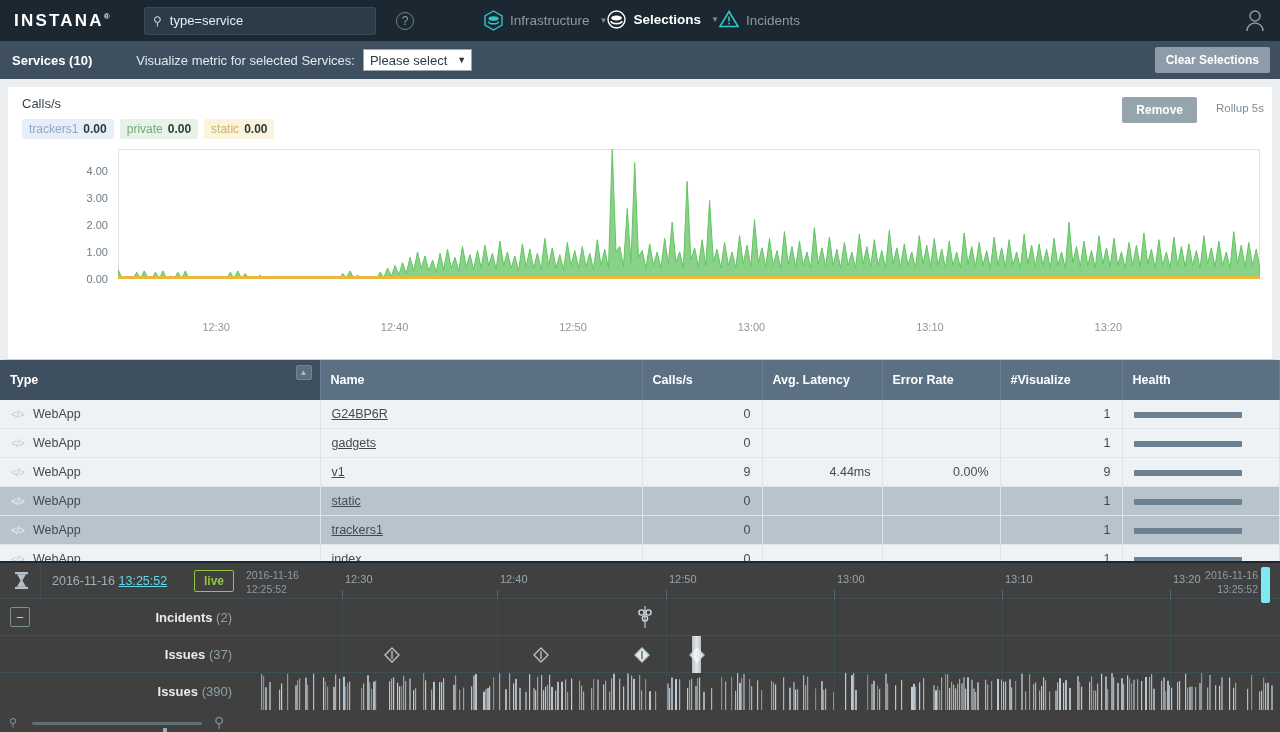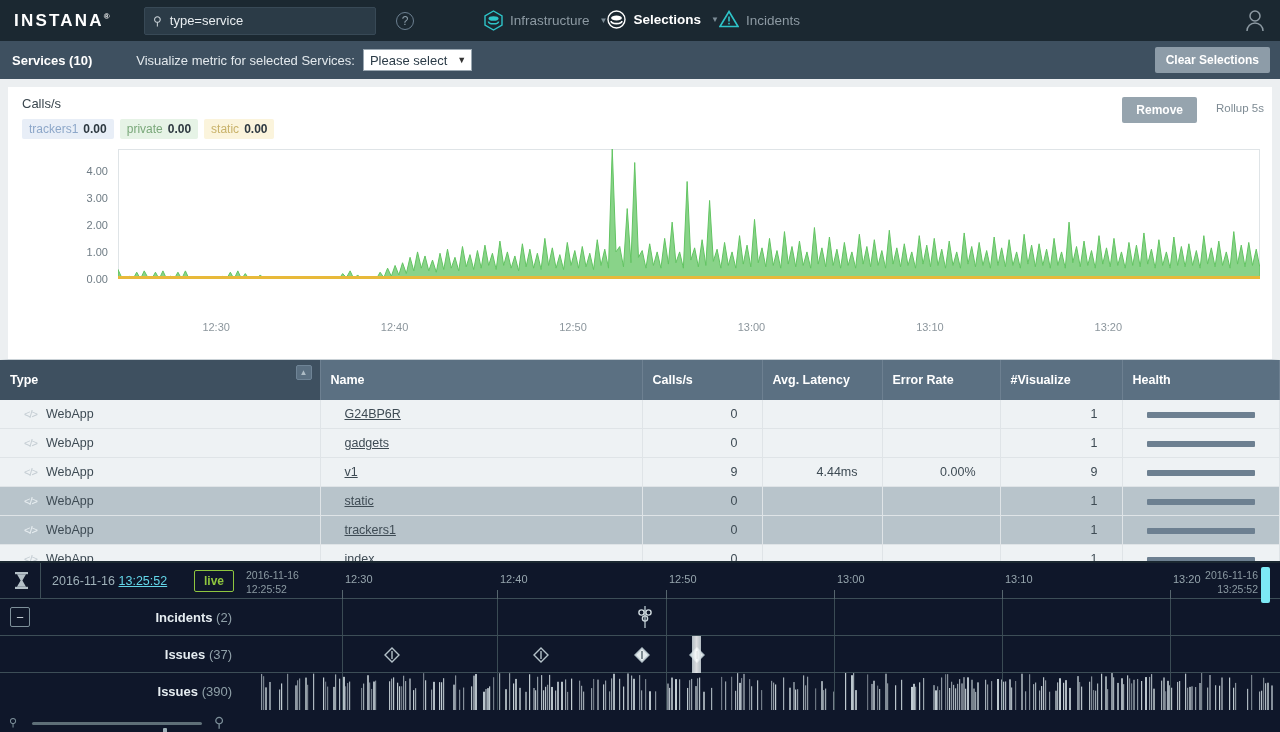--- a/index.html
+++ b/index.html
@@ -125,41 +125,41 @@
   }
   .tbl thead th.typecol { background: #3e5060; width: 320px; }
   .sorticon {
     position: absolute; right: 8px; top: 5px;
     width: 16px; height: 15px; background: #5b7082;
     border: 1px solid #6f8496; border-radius: 2px;
     display: flex; align-items: center; justify-content: center;
     color: #aebcc6; font-size: 8px;
   }
   .tbl td {
-    padding: 7px 24px; height: 27px; color: #3e4b54;
+    padding: 7px 11px; height: 27px; color: #3e4b54;
     border-bottom: 1px solid #dfe4e7; border-right: 1px solid #dfe4e7;
   }
   .tbl tr.row td { background: #eef2f4; }
   .tbl tr.row.sel td { background: #b8c4cb; }
   .tbl td.num { text-align: right; }
   .codeico { color: #c3ccd2; font-size: 11px; margin-right: 9px; letter-spacing: -1px; }
   .sel .codeico { color: #e9eff2; }
   .namelink { color: #3e4b54; text-decoration: underline; cursor: pointer; }
   .healthbar {
     display: inline-block; width: 108px; height: 6px;
     background: #6d8091; border-radius: 1px;
   }
   .colw-type { width: 320px; } .colw-name { width: 322px; }
   .colw-calls { width: 120px; } .colw-lat { width: 120px; }
   .colw-err { width: 118px; } .colw-inst { width: 122px; }
 
   
   .footer {
     position: absolute; left: 0; bottom: 0; width: 1280px; height: 171px;
-    background: #0f172a; border-top: 2px solid #1b2831;
+    background: #404040; border-top: 2px solid #1b2831;
   }
   .tlhead { height: 36px; position: relative; border-bottom: 1px solid #3d4e57; }
   .hourglass {
     position: absolute; left: 12px; top: 8px; width: 18px; height: 20px;
     color: #b4c0c7; font-size: 16px; text-align: center;
   }
   .tlsep { position: absolute; left: 40px; top: 0; width: 1px; height: 36px; background: #3d4e57; }
   .tldate { position: absolute; left: 52px; top: 11px; font-size: 12.5px; color: #9fb0b8; }
   .tldate u { color: #63d6e8; text-decoration-color: #63d6e8; }
   .livebadge {

